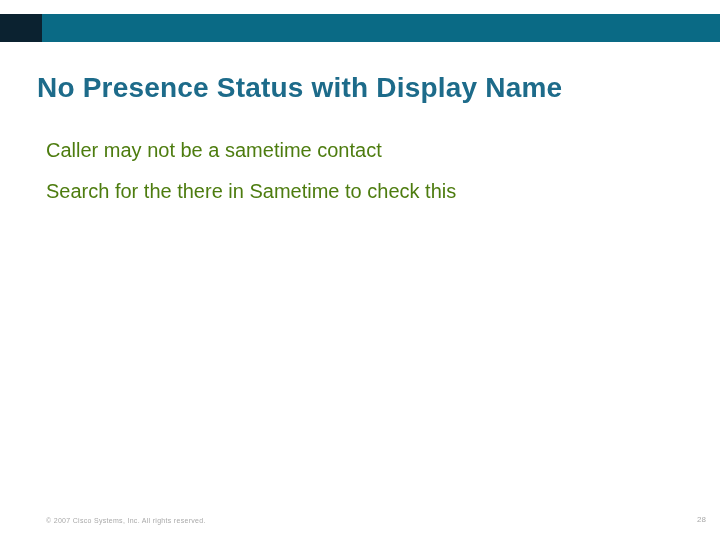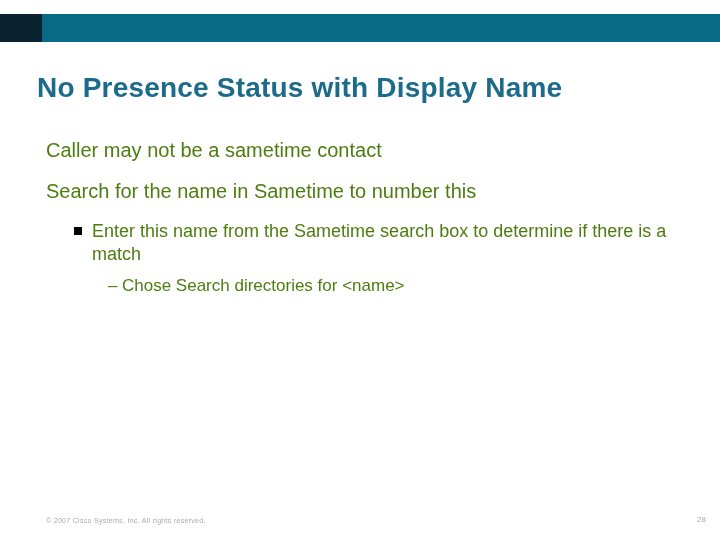--- a/index.html
+++ b/index.html
@@ -104,24 +104,20 @@
 </head>
 <body>
 
 <div class="topbar"></div>
 <div class="topbar-dark"></div>
 
 <div class="title">No Presence Status with Display Name</div>
 
 <div class="body">
   <p class="lvl1">Caller may not be a sametime contact</p>
-  <p class="lvl1">Search for the name in Sametime to number this</p>
+  <p class="lvl1">Search for the there in Sametime to check this</p>
 
   <ul class="lvl2-list">
-    <li>
-      <span>Enter this name from the Sametime search box to determine if there is a match</span>
-      <div class="lvl3">Chose Search directories for &lt;name&gt;</div>
-    </li>
   </ul>
 </div>
 
 <div class="footer-left">© 2007 Cisco Systems, Inc. All rights reserved.</div>
 <div class="footer-right">28</div>
 
 </body></html>

